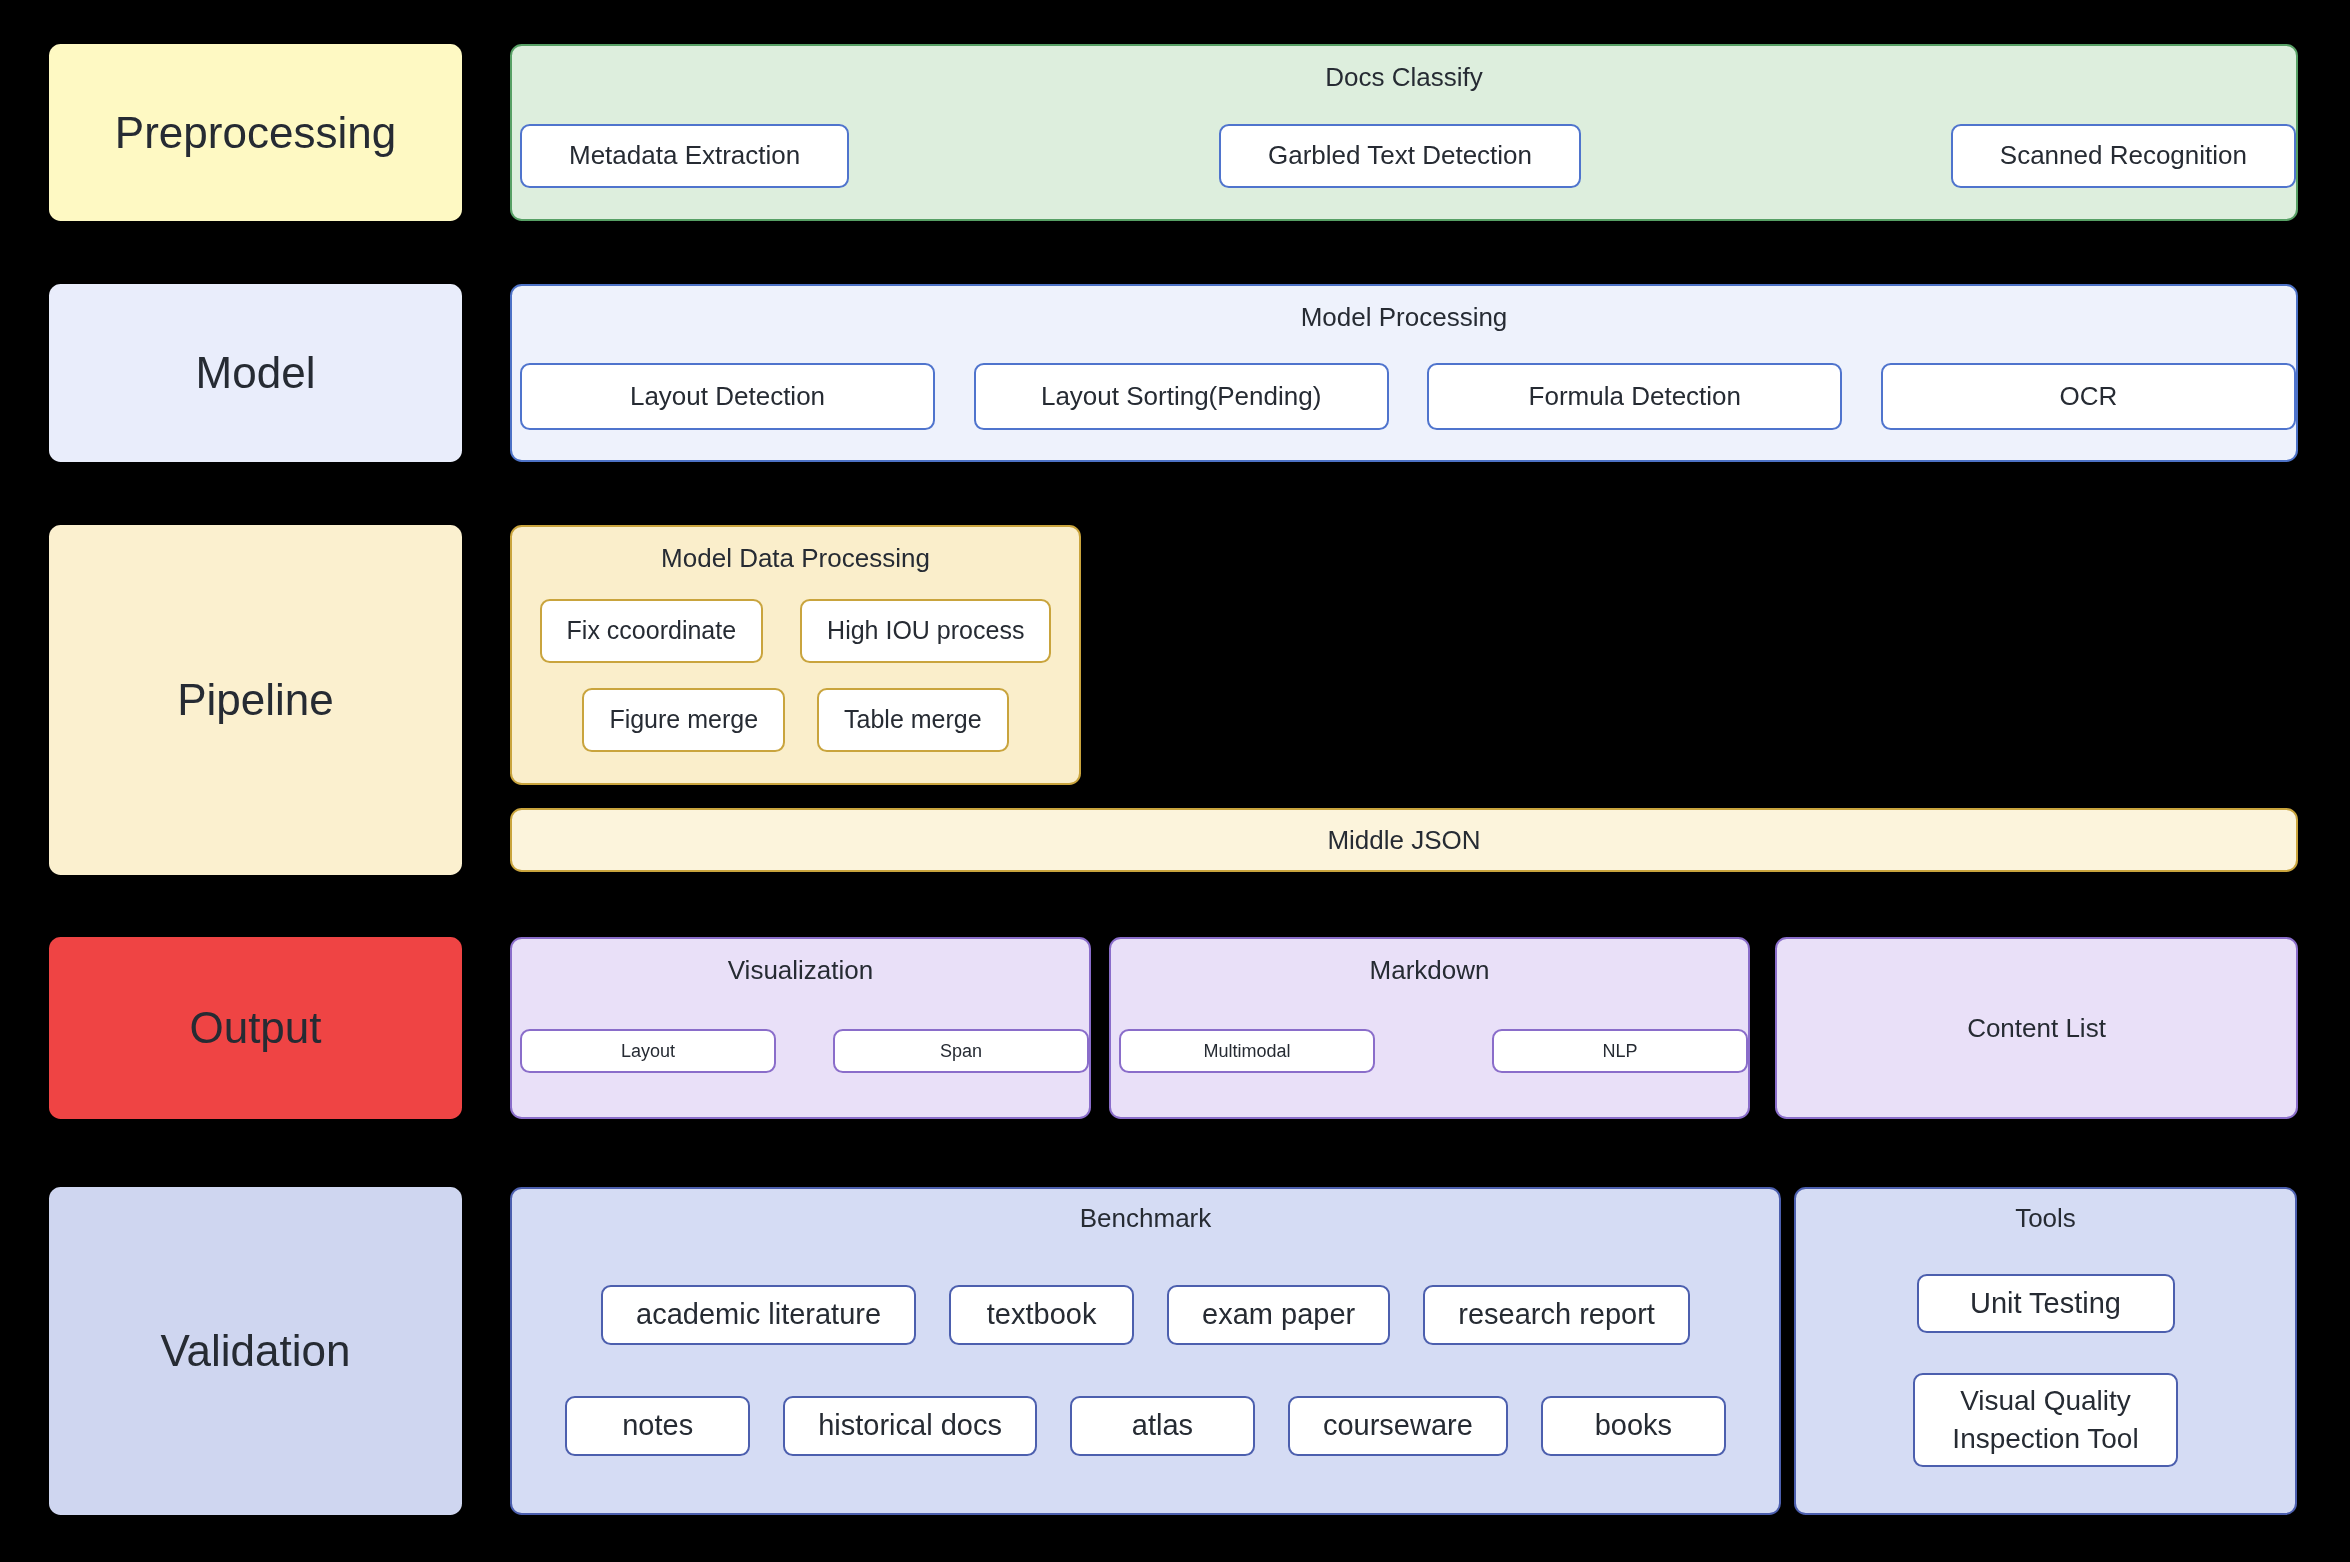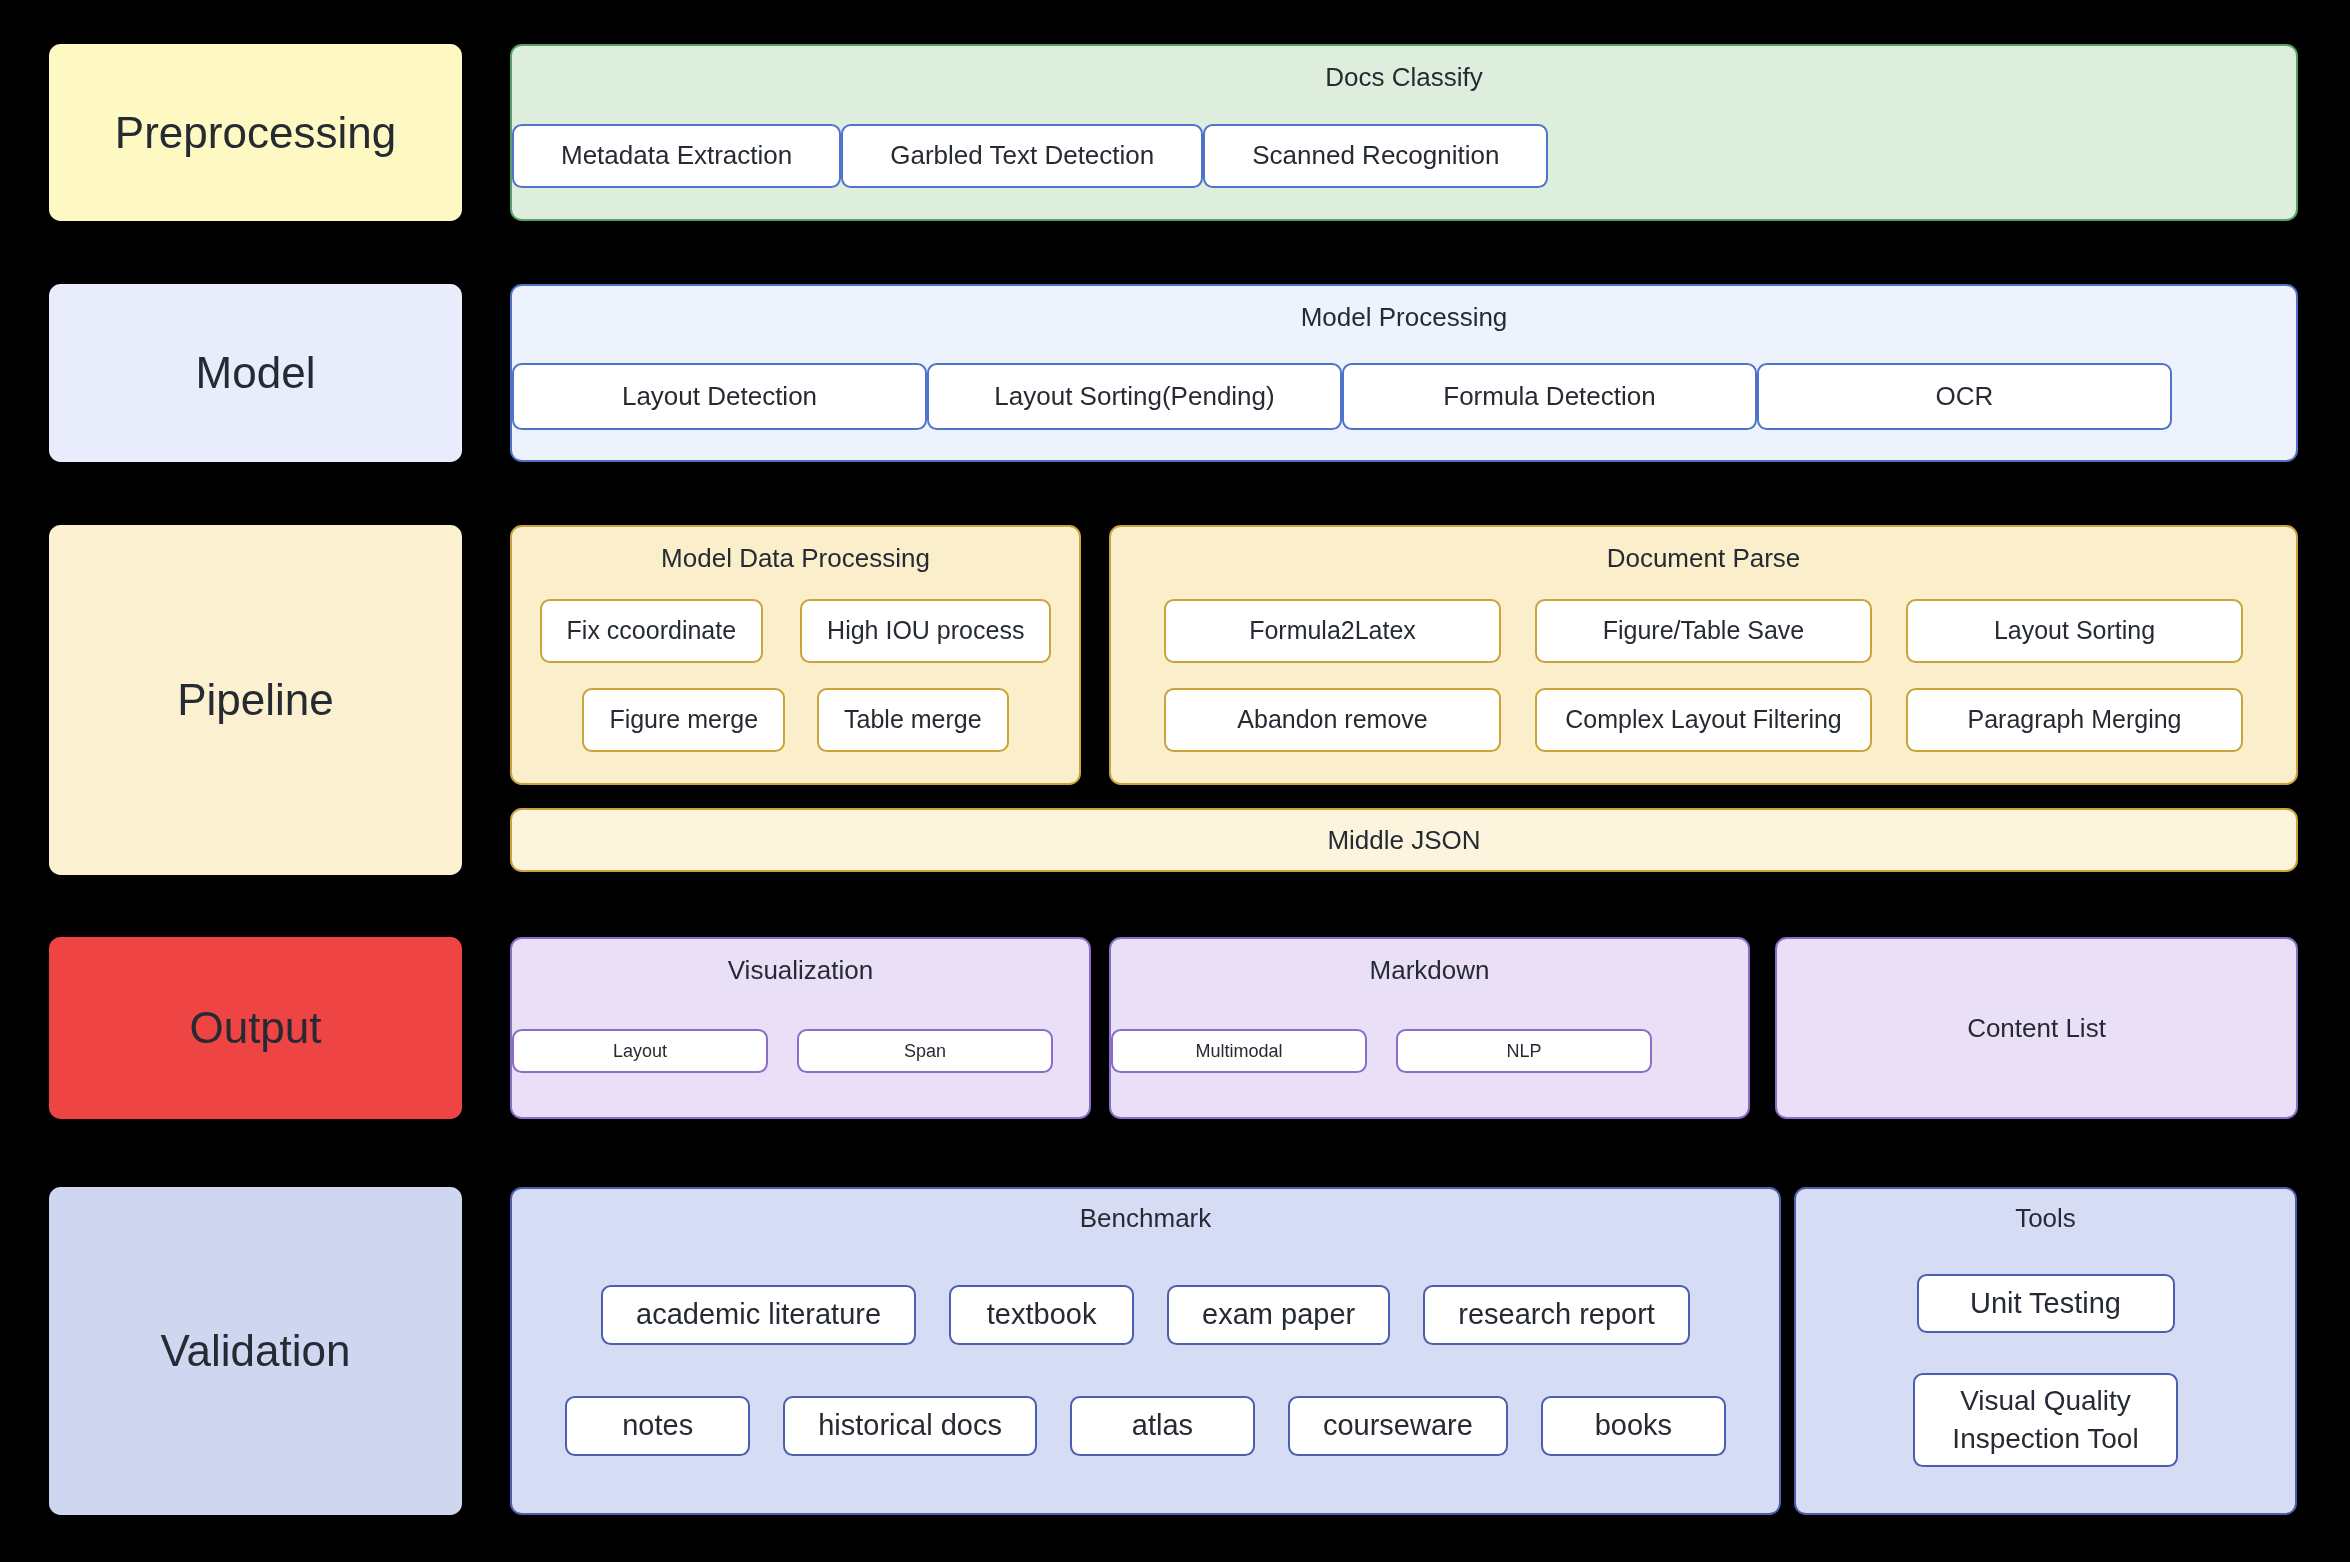--- a/index.html
+++ b/index.html
@@ -14,21 +14,21 @@
   }
   #label-preprocessing{top:44px;height:177px;background:#fef9c3;text-align:right;}
   #label-model{top:284px;height:178px;background:#e9edfb;}
   #label-pipeline{top:525px;height:350px;background:#fbf0cf;}
   #label-output{top:937px;height:182px;background:#ef4444;}
   #label-validation{top:1187px;height:328px;background:#cfd6f0;}
 
   
   .panel{position:absolute;box-sizing:border-box;border-radius:11.7px;display:flex;flex-direction:column;}
   .title{text-align:center;font-size:26px;padding-top:15.6px;flex:0 0 auto;}
-  .content{flex:1;display:flex;align-items:center;justify-content:flex-start;}
+  .content{flex:1;display:flex;align-items:center;justify-content:space-between;margin-left:8px;}
   .content-col{flex:1;display:flex;flex-direction:column;justify-content:space-evenly;align-items:center;}
   .btnrow{display:flex;align-items:center;justify-content:center;}
 
   #panel-docs-classify{left:510px;top:44px;width:1788px;height:177px;background:#ddeedd;border:2.9px solid #57a065;}
   #panel-model-processing{left:510px;top:284px;width:1788px;height:178px;background:#eef2fc;border:2.9px solid #4d72c6;}
   #panel-mdp{left:510px;top:525px;width:571px;height:260px;background:#faeecb;border:2.9px solid #c9a43d;}
   #panel-docparse{left:1109px;top:525px;width:1189px;height:260px;background:#faeecb;border:2.9px solid #c9a43d;}
   #bar-middle-json{
     left:510px;top:808px;width:1788px;height:64px;background:#fcf4dc;border:2.9px solid #c9a43d;
     align-items:center;justify-content:center;flex-direction:row;display:flex;font-size:26px;
@@ -105,35 +105,20 @@
         <div class="btn node-gold btn-mdp">Fix ccoordinate</div>
         <div class="btn node-gold btn-mdp">High IOU process</div>
       </div>
       <div class="btnrow gap-mdp2">
         <div class="btn node-gold btn-mdp">Figure merge</div>
         <div class="btn node-gold btn-mdp">Table merge</div>
       </div>
     </div>
   </div>
 
-  <div class="panel" id="panel-docparse">
-    <div class="title">Document Parse</div>
-    <div class="content-col mdp-rows">
-      <div class="btnrow gap-dp">
-        <div class="btn node-gold btn-dp">Formula2Latex</div>
-        <div class="btn node-gold btn-dp">Figure/Table Save</div>
-        <div class="btn node-gold btn-dp">Layout Sorting</div>
-      </div>
-      <div class="btnrow gap-dp">
-        <div class="btn node-gold btn-dp">Abandon remove</div>
-        <div class="btn node-gold btn-dp">Complex Layout Filtering</div>
-        <div class="btn node-gold btn-dp">Paragraph Merging</div>
-      </div>
-    </div>
-  </div>
 
   <div class="panel" id="bar-middle-json">Middle JSON</div>
 
   <div class="panel" id="panel-visualization">
     <div class="title">Visualization</div>
     <div class="content gap-out">
       <div class="btn node-purple btn-out">Layout</div>
       <div class="btn node-purple btn-out">Span</div>
     </div>
   </div>

